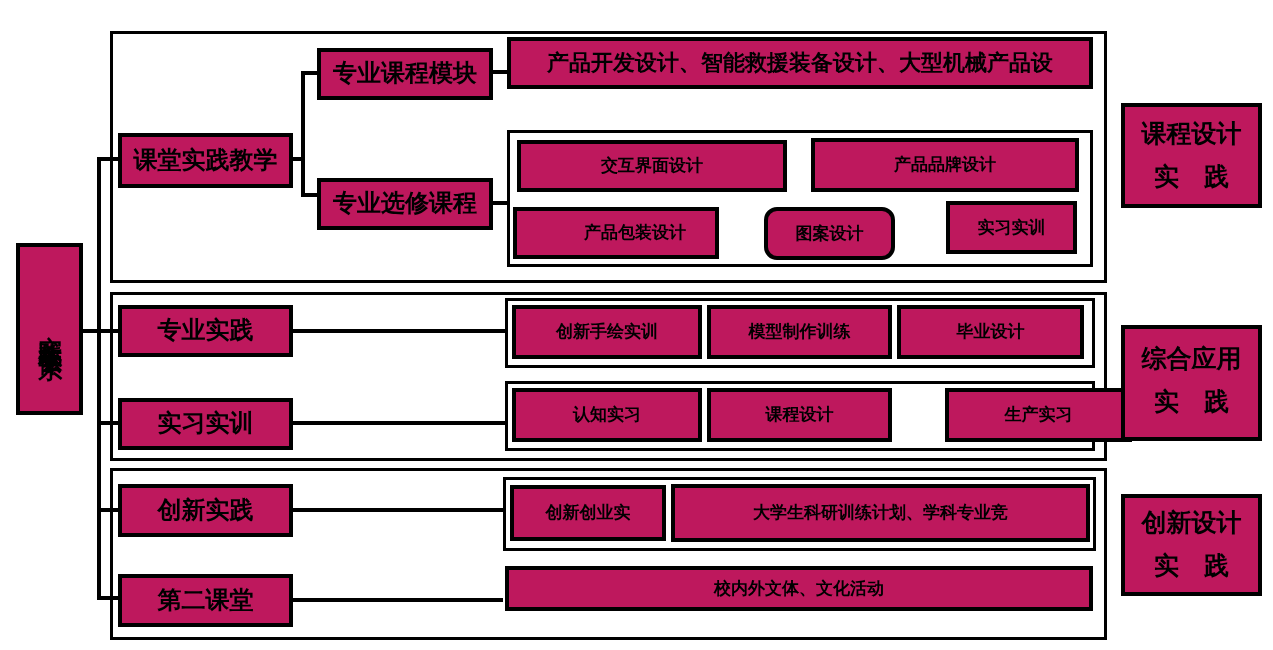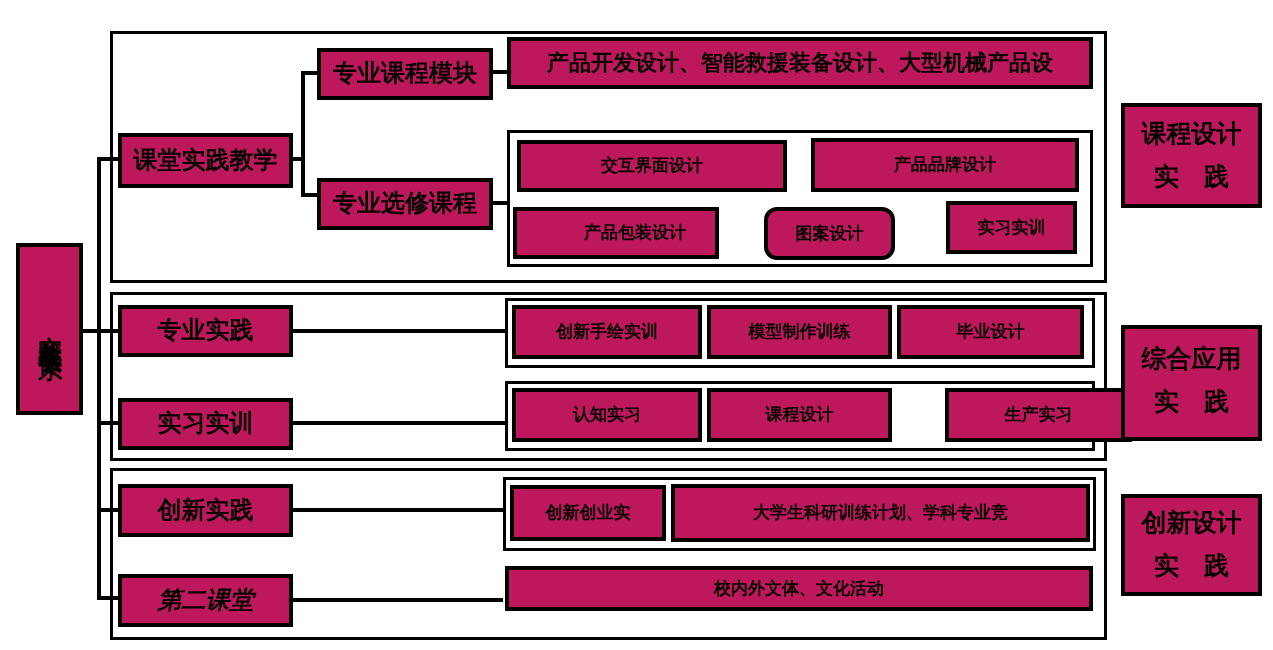--- a/index.html
+++ b/index.html
@@ -66,21 +66,21 @@
 
   <div class="ln" style="left:292px;top:329px;width:213px;height:4px;"></div>
   <div class="ln" style="left:292px;top:421px;width:213px;height:4px;"></div>
   <div class="ln" style="left:292px;top:508px;width:211px;height:4px;"></div>
   <div class="ln" style="left:292px;top:598px;width:211px;height:4px;"></div>
 
   <div class="bx" style="left:118px;top:133px;width:175px;height:55px;">课堂实践教学</div>
   <div class="bx" style="left:118px;top:305px;width:175px;height:52px;">专业实践</div>
   <div class="bx" style="left:118px;top:398px;width:175px;height:52px;">实习实训</div>
   <div class="bx" style="left:118px;top:484px;width:175px;height:53px;">创新实践</div>
-  <div class="bx" style="left:118px;top:574px;width:175px;height:53px;font-style:italic;">第二课堂</div>
+  <div class="bx" style="left:118px;top:574px;width:175px;height:53px;">第二课堂</div>
 
   <div class="bx" style="left:317px;top:48px;width:176px;height:52px;">专业课程模块</div>
   <div class="bx" style="left:317px;top:178px;width:176px;height:52px;">专业选修课程</div>
 
   <div class="bx longtxt" style="left:507px;top:37px;width:586px;height:52px;text-align:center;">产品开发设计、智能救援装备设计、大型机械产品设</div>
 
   <div class="bx grp" style="left:507px;top:130px;width:586px;height:137px;"></div>
   <div class="bx course" style="left:517px;top:140px;width:270px;height:52px;">交互界面设计</div>
   <div class="bx course" style="left:811px;top:138px;width:268px;height:54px;">产品品牌设计</div>
   <div class="bx course" style="left:513px;top:207px;width:206px;height:52px;padding-left:38px;">产品包装设计</div>

